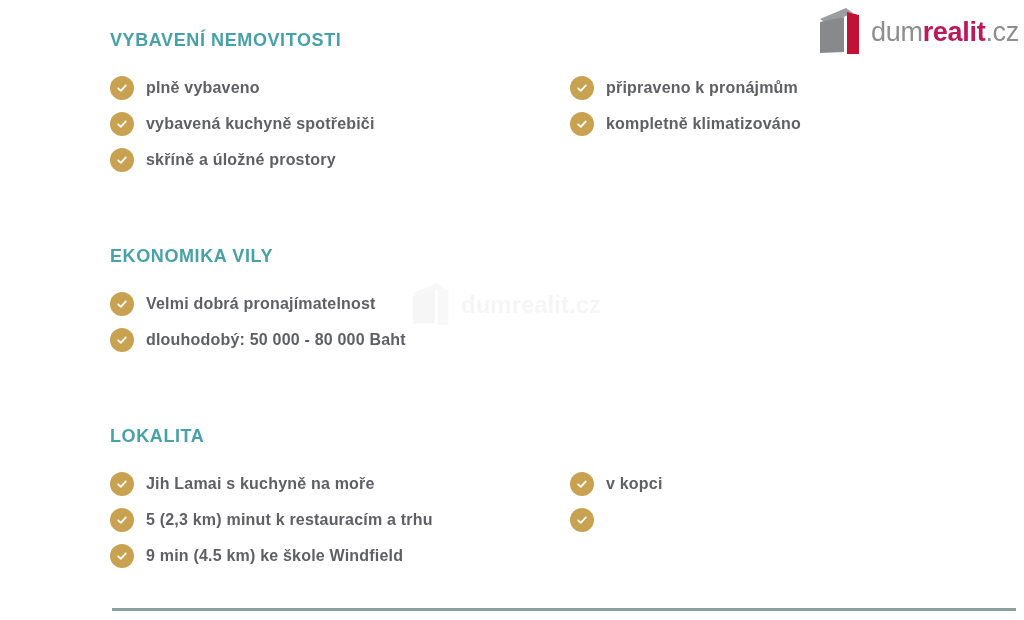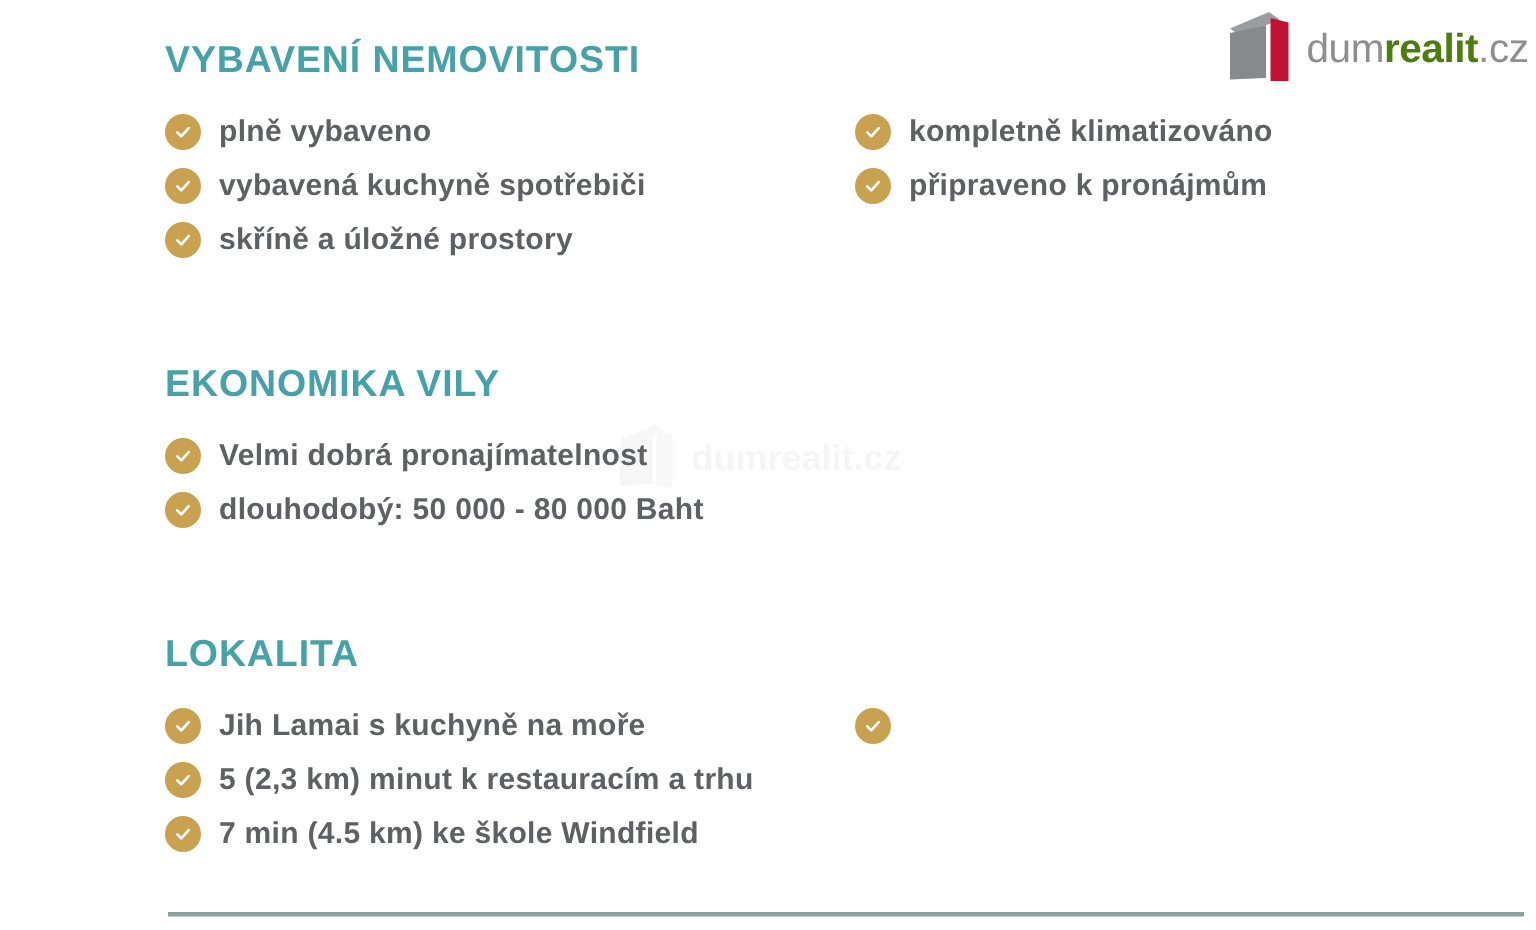--- a/index.html
+++ b/index.html
@@ -8,21 +8,21 @@
     position:relative;
     width:1024px; height:620px;
     background:#ffffff;
     overflow:hidden;
     font-family:"Liberation Sans", sans-serif;
     margin:0 auto;
   }
   .content { padding:28px 0 0 110px; }
 
   .section-title {
-    font-size:25px;
+    font-size:18px;
     line-height:24px;
     font-weight:700;
     letter-spacing:0.6px;
     color:#46a1a8;
     margin:0 0 24px 0;
   }
   .section + .section { margin-top:72px; }
 
   .cols { display:grid; grid-template-columns:460px 1fr; }
   .col  { display:flex; flex-direction:column; gap:12px; }
@@ -30,35 +30,35 @@
   .item { display:flex; align-items:center; gap:12px; height:24px; }
   .check {
     flex:none;
     width:24px; height:24px;
     border-radius:50%;
     background:#c9a251;
     display:flex; align-items:center; justify-content:center;
   }
   .check svg { display:block; }
   .item-text {
-    font-size:20px;
+    font-size:16px;
     font-weight:600;
     letter-spacing:0.2px;
     color:#5f6063;
     white-space:nowrap;
   }
 
   .logo {
     position:absolute;
     top:8px; right:5px;
     height:48px;
     display:flex; align-items:center; gap:7px;
   }
   .logo-text { font-size:27px; font-weight:500; color:#8e8e8e; letter-spacing:-0.3px; }
-  .logo-text .red { color:#4d7c0f; font-weight:700; }
+  .logo-text .red { color:#be185d; font-weight:700; }
 
   .watermark {
     position:absolute;
     left:413px; top:281px;
     display:flex; align-items:center; gap:8px;
     opacity:0.05;
     pointer-events:none;
   }
   .watermark .wm-text { font-size:24px; font-weight:700; color:#555; }
 
@@ -127,29 +127,29 @@
             <span class="item-text">skříně a úložné prostory</span>
           </div>
         </div>
         <div class="col">
           <div class="item">
             <span class="check">
                 <svg width="14" height="14" viewBox="0 0 24 24">
                   <path d="M5.5 12.5l4.5 4.5 8.5-9.5" stroke="#fff" stroke-width="3" fill="none" stroke-linecap="round" stroke-linejoin="round"></path>
                 </svg>
               </span>
+            <span class="item-text">připraveno k pronájmům</span>
+          </div>
+          <div class="item">
+            <span class="check">
+                <svg width="14" height="14" viewBox="0 0 24 24">
+                  <path d="M5.5 12.5l4.5 4.5 8.5-9.5" stroke="#fff" stroke-width="3" fill="none" stroke-linecap="round" stroke-linejoin="round"></path>
+                </svg>
+              </span>
             <span class="item-text">kompletně klimatizováno</span>
-          </div>
-          <div class="item">
-            <span class="check">
-                <svg width="14" height="14" viewBox="0 0 24 24">
-                  <path d="M5.5 12.5l4.5 4.5 8.5-9.5" stroke="#fff" stroke-width="3" fill="none" stroke-linecap="round" stroke-linejoin="round"></path>
-                </svg>
-              </span>
-            <span class="item-text">připraveno k pronájmům</span>
           </div>
         </div>
       </div>
     </section>
 
     <section class="section">
       <h2 class="section-title">EKONOMIKA VILY</h2>
       <div class="cols">
         <div class="col">
           <div class="item">
@@ -191,24 +191,32 @@
                 </svg>
               </span>
             <span class="item-text">5 (2,3 km) minut k restauracím a trhu</span>
           </div>
           <div class="item">
             <span class="check">
                 <svg width="14" height="14" viewBox="0 0 24 24">
                   <path d="M5.5 12.5l4.5 4.5 8.5-9.5" stroke="#fff" stroke-width="3" fill="none" stroke-linecap="round" stroke-linejoin="round"></path>
                 </svg>
               </span>
-            <span class="item-text">7 min (4.5 km) ke škole Windfield</span>
-          </div>
-        </div>
-        <div class="col">
+            <span class="item-text">9 min (4.5 km) ke škole Windfield</span>
+          </div>
+        </div>
+        <div class="col">
+          <div class="item">
+            <span class="check">
+                <svg width="14" height="14" viewBox="0 0 24 24">
+                  <path d="M5.5 12.5l4.5 4.5 8.5-9.5" stroke="#fff" stroke-width="3" fill="none" stroke-linecap="round" stroke-linejoin="round"></path>
+                </svg>
+              </span>
+            <span class="item-text">v kopci</span>
+          </div>
           <div class="item">
             <span class="check">
                 <svg width="14" height="14" viewBox="0 0 24 24">
                   <path d="M5.5 12.5l4.5 4.5 8.5-9.5" stroke="#fff" stroke-width="3" fill="none" stroke-linecap="round" stroke-linejoin="round"></path>
                 </svg>
               </span>
           </div>
         </div>
       </div>
     </section>

